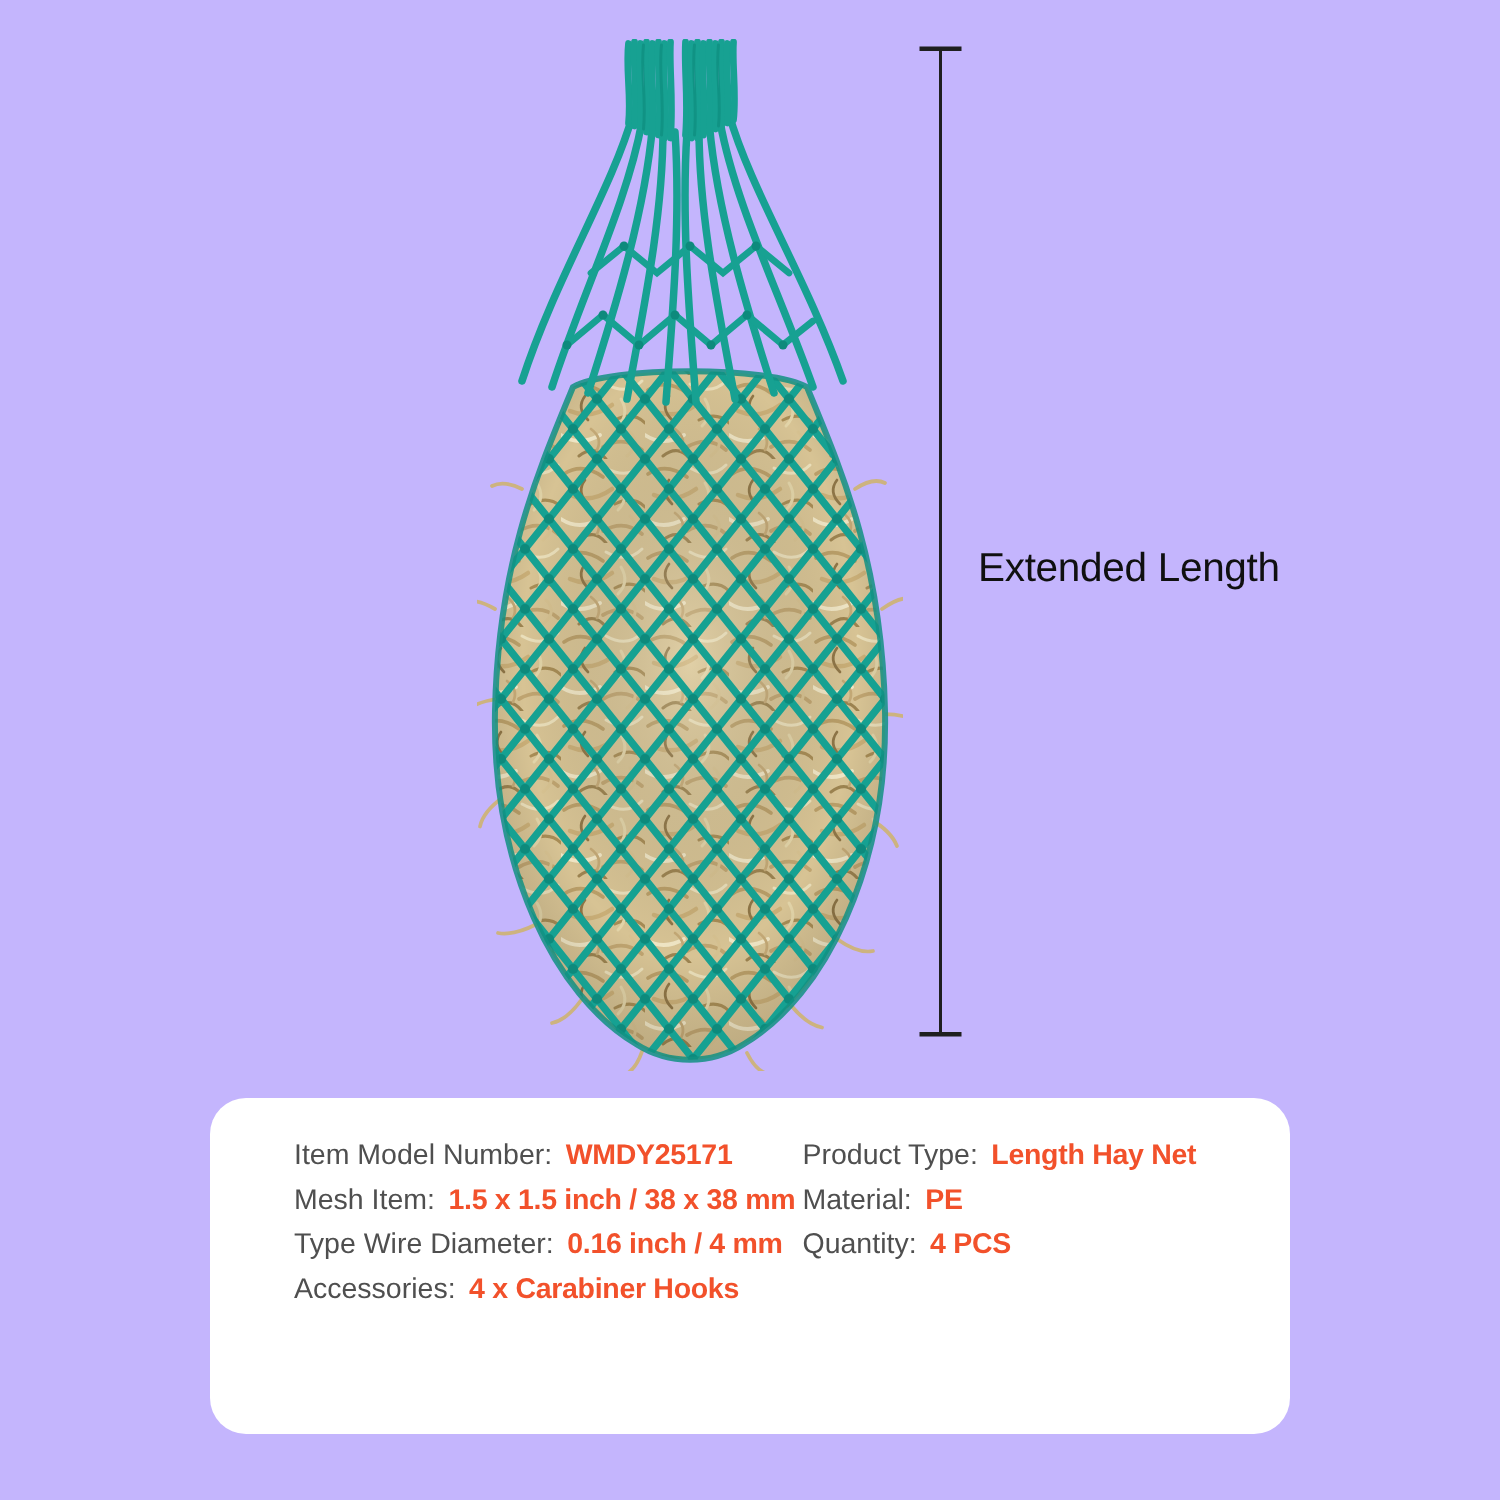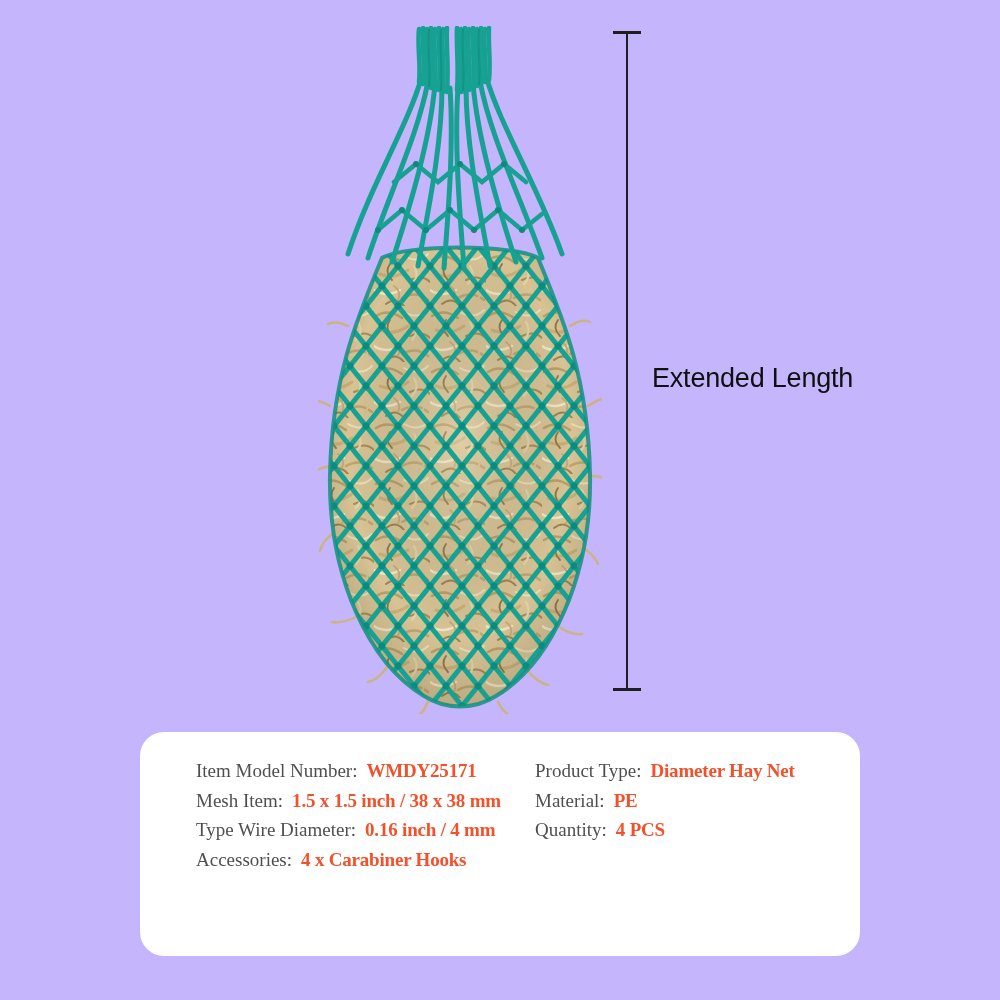--- a/index.html
+++ b/index.html
@@ -11,21 +11,21 @@
   .dim-line{position:absolute;left:626px;top:33px;width:2px;height:656px;background:#1f1f1f;}
   .dim-cap{position:absolute;left:613px;width:28px;height:3px;background:#1f1f1f;}
   .dim-cap.top{top:31px;}
   .dim-cap.bottom{top:688px;}
   .dim-label{position:absolute;left:652px;top:360px;font-size:27px;line-height:36px;
              font-weight:500;color:#101010;letter-spacing:-0.2px;white-space:nowrap;}
   
   .panel{position:absolute;left:140px;top:732px;width:720px;height:224px;background:#ffffff;
          border-radius:24px;}
   .spec-grid{position:absolute;left:56px;top:24px;right:18px;display:grid;
-             grid-template-columns:339px 1fr;font-family:Liberation Serif, serif;}
+             grid-template-columns:339px 1fr;}
   .spec-row{height:29.5px;line-height:29.5px;font-size:19px;white-space:nowrap;}
   .spec-row.full{grid-column:1 / 3;}
   .lab{color:#4f4f4f;}
   .val{color:#f2512b;font-weight:700;margin-left:9px;letter-spacing:-0.2px;}
 </style>
 </head>
 <body>
 
 <div class="stage">
 
@@ -146,21 +146,21 @@
     <div>Extended Length</div>
   </div>
 
   <div class="panel">
     <div class="spec-grid">
 
       <div class="spec-row">
         <span class="lab">Item Model Number:</span><span class="val">WMDY25171</span>
       </div>
       <div class="spec-row">
-        <span class="lab">Product Type:</span><span class="val">Diameter Hay Net</span>
+        <span class="lab">Product Type:</span><span class="val">Length Hay Net</span>
       </div>
 
       <div class="spec-row">
         <span class="lab">Mesh Item:</span><span class="val">1.5 x 1.5 inch / 38 x 38 mm</span>
       </div>
 
       <div class="spec-row">
         <span class="lab">Material:</span><span class="val">PE</span>
       </div>
       <div class="spec-row">

